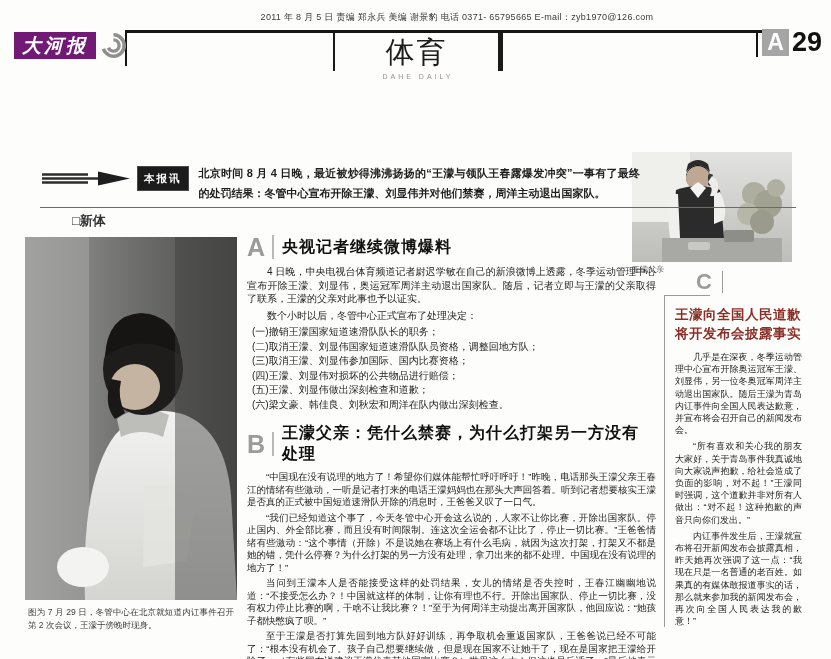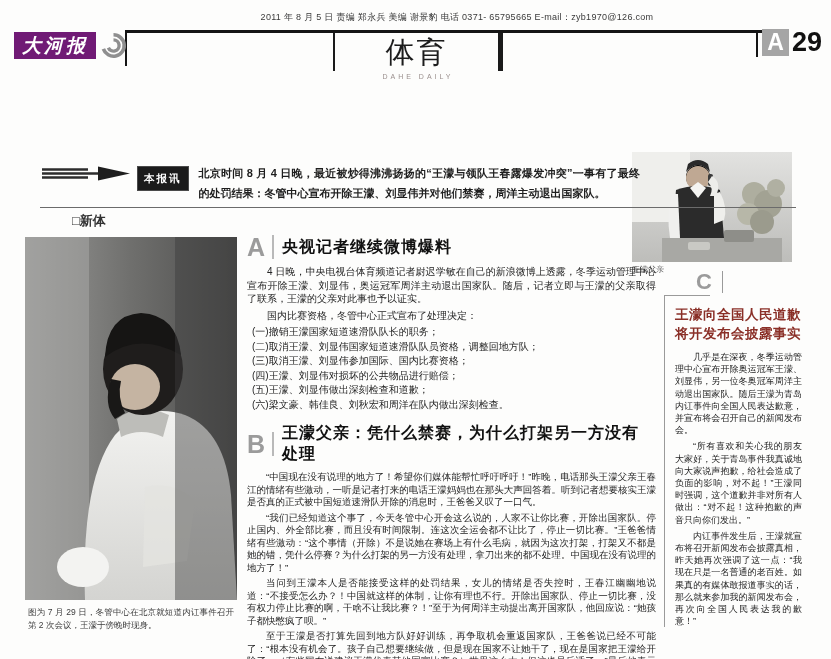--- a/index.html
+++ b/index.html
@@ -27,21 +27,21 @@
   .pn-letter{display:inline-block;width:27px;height:27px;background:#a5a5a5;color:#fff;
     font-weight:bold;font-size:23px;line-height:27px;text-align:center;}
   .pn-num{font-weight:900;font-size:27px;color:#111;}
   
   .headline{left:28px;top:88px;width:600px;margin:0;font-size:52px;font-weight:600;
     letter-spacing:1px;color:#1b1b1b;white-space:nowrap;}
   .hl-b{font-weight:900;color:#000;}
   
   .lead{left:40px;top:163px;width:600px;font-size:11px;font-weight:600;line-height:20px;
     text-align:justify;color:#1e1e1e;}
-  .lead-marker{float:left;display:flex;align-items:flex-start;gap:5px;margin:3px 10px 0 0;}
+  .lead-marker{float:left;display:flex;align-items:center;gap:5px;margin:3px 10px 0 0;}
   .lead-arrow{width:92px;height:15px;}
   .lead-tag{background:#1b1b1b;color:#fff;font-size:10.5px;font-weight:bold;
     padding:1px 6px 2px;letter-spacing:2px;border:1px solid #4a4a4a;}
   .lead-rule{left:40px;top:207px;width:756px;height:1px;background:#6b6b6b;}
   .credit{left:40px;top:212px;font-size:13px;color:#333;font-weight:bold;padding-left:32px;}
   
   .left-photo{left:25px;top:237px;width:212px;height:363px;background:#777;}
   .left-photo svg,.right-photo svg{display:block;}
   .left-photo-cap{left:28px;top:606px;width:206px;font-size:8.5px;line-height:13px;color:#3c3c3c;text-align:justify;}
   .right-photo{left:632px;top:152px;width:160px;height:110px;background:#ccc;}
@@ -174,21 +174,21 @@
     </svg>
   </div>
   <div class="abs left-photo-cap">图为 7 月 29 日，冬管中心在北京就短道内讧事件召开第 2 次会议，王濛于傍晚时现身。</div>
 
   <div class="abs mid-col">
     <div class="sec-head">
       <span class="sec-label">A</span>
       <h2 class="sec-title">央视记者继续微博爆料</h2>
     </div>
     <p class="body ind">4 日晚，中央电视台体育频道记者尉迟学敏在自己的新浪微博上透露，冬季运动管理中心宣布开除王濛、刘显伟，奥运冠军周洋主动退出国家队。随后，记者立即与王濛的父亲取得了联系，王濛的父亲对此事也予以证实。</p>
-    <p class="body ind">国内比赛资格，冬管中心正式宣布了处理决定：</p>
+    <p class="body ind">数个小时以后，冬管中心正式宣布了处理决定：</p>
     <p class="body list">(一)撤销王濛国家短道速滑队队长的职务；</p>
     <p class="body list">(二)取消王濛、刘显伟国家短道速滑队队员资格，调整回地方队；</p>
     <p class="body list">(三)取消王濛、刘显伟参加国际、国内比赛资格；</p>
     <p class="body list">(四)王濛、刘显伟对损坏的公共物品进行赔偿；</p>
     <p class="body list">(五)王濛、刘显伟做出深刻检查和道歉；</p>
     <p class="body list">(六)梁文豪、韩佳良、刘秋宏和周洋在队内做出深刻检查。</p>
 
     <div class="sec-head b">
       <span class="sec-label">B</span>
       <h2 class="sec-title">王濛父亲：凭什么禁赛，为什么打架另一方没有处理</h2>

